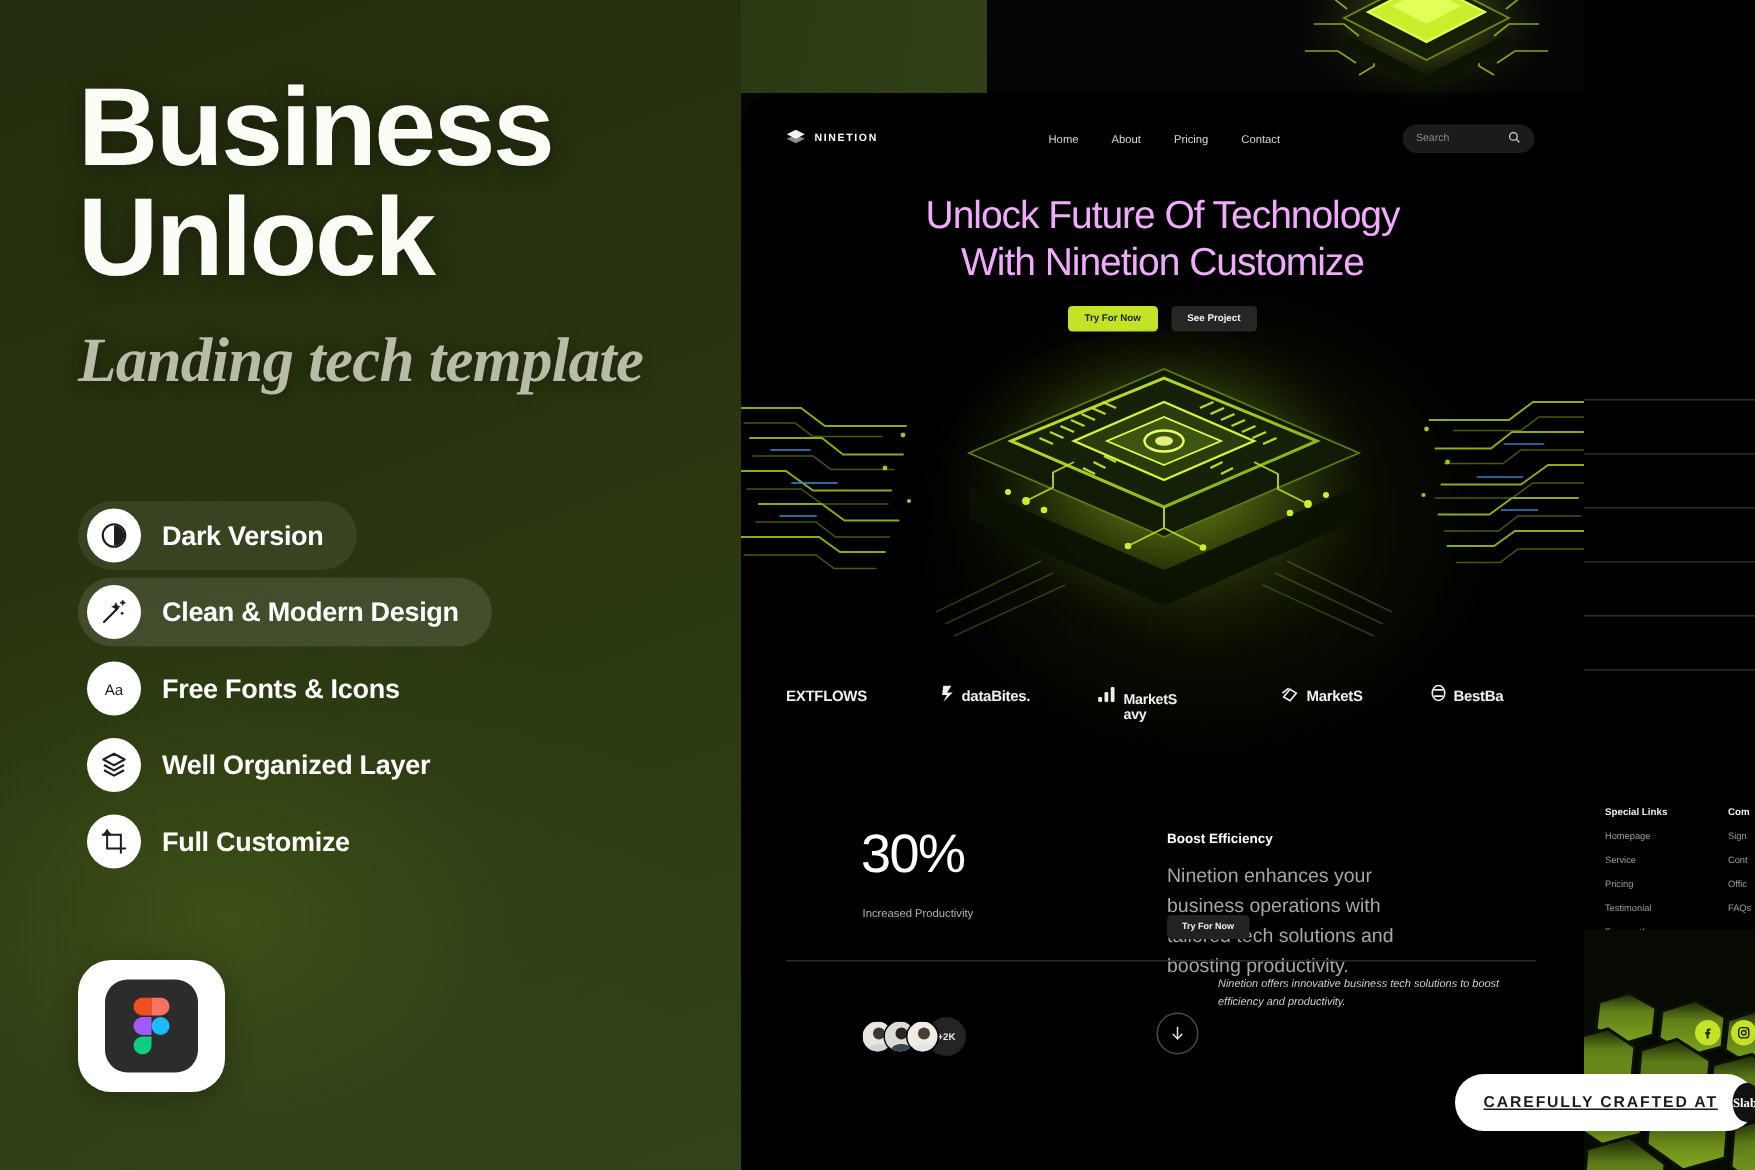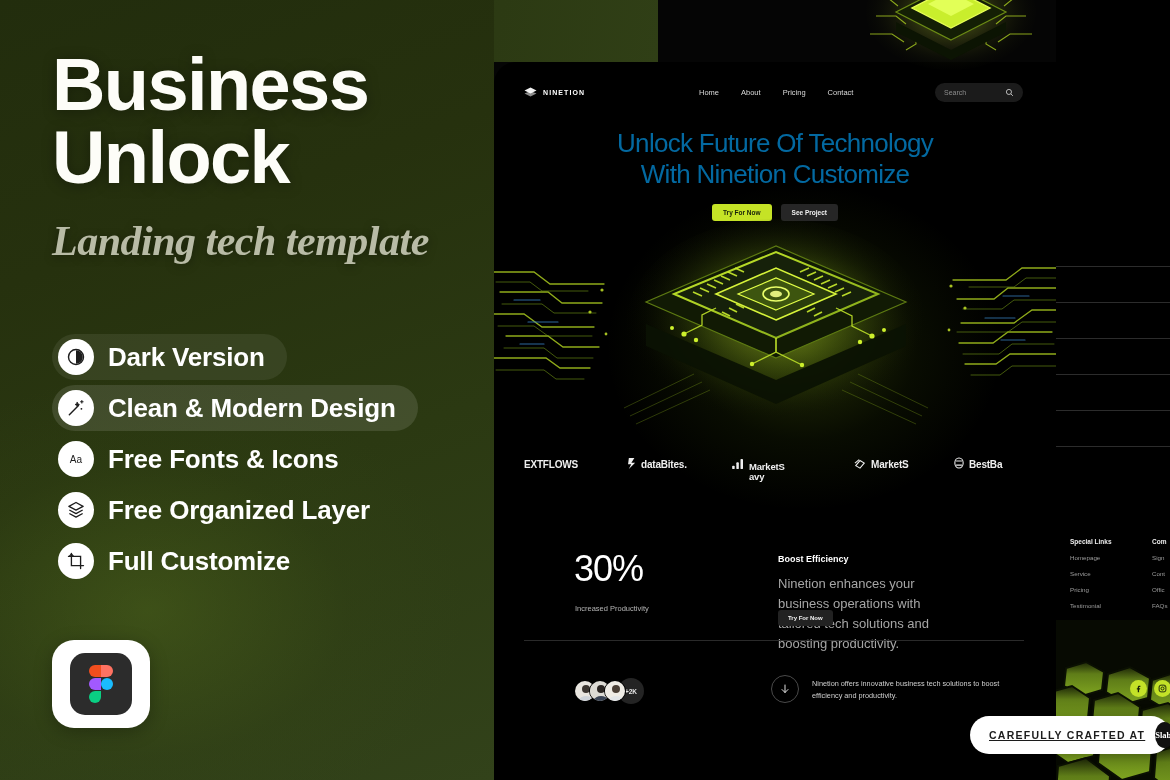--- a/index.html
+++ b/index.html
@@ -48,21 +48,21 @@
     height:46px; margin-bottom:5px; padding:0 22px 0 6px;
     border-radius:999px; width:max-content;
   }
   .feature.hl1 { background:rgba(255,255,255,0.075); }
   .feature.hl2 { background:rgba(255,255,255,0.115); }
   .f-icon {
     width:36px; height:36px; border-radius:50%; background:#fff;
     display:flex; align-items:center; justify-content:center; flex:0 0 36px;
   }
   .f-icon svg { display:block; }
-  .f-label { font-size:26px; font-weight:700; color:#ffffff; letter-spacing:-0.2px; white-space:nowrap; }
+  .f-label { font-size:18px; font-weight:700; color:#ffffff; letter-spacing:-0.2px; white-space:nowrap; }
 
   
   .figma-badge {
     position:absolute; left:52px; top:640px; width:98px; height:88px;
     background:#ffffff; border-radius:22px; display:flex; align-items:center; justify-content:center;
     z-index:6; box-shadow:0 4px 18px rgba(0,0,0,0.28);
   }
   .figma-inner {
     width:62px; height:62px; border-radius:15px; background:#2c2c2c;
     display:flex; align-items:center; justify-content:center;
@@ -86,21 +86,21 @@
   .m-links { position:absolute; left:205px; display:flex; gap:22px; }
   .m-links span { color:#d9d9d9; font-size:7.5px; }
   .m-search {
     position:absolute; left:441px; width:88px; height:19px; border-radius:999px;
     background:#1b1b1b; display:flex; align-items:center; padding:0 9px; justify-content:space-between;
   }
   .m-search .ph { color:#8d8d8d; font-size:7px; }
 
   
   .m-hero { position:absolute; left:0; top:66px; width:562px; text-align:center; }
-  .m-h1 { color:#0369a1; font-size:26px; line-height:1.2; letter-spacing:-0.7px; font-weight:400; }
+  .m-h1 { color:#f0abfc; font-size:26px; line-height:1.2; letter-spacing:-0.7px; font-weight:400; }
   .m-h1 .l2 { display:block; }
   .m-btns { margin-top:14px; display:flex; justify-content:center; gap:9px; }
   .m-btn { font-size:6.5px; font-weight:700; padding:5px 11px; border-radius:3px; }
   .m-btn.primary { background:#c5e326; color:#17200a; }
   .m-btn.secondary { background:#262626; color:#f0f0f0; }
 
   
   .chip-art { position:absolute; left:112px; top:150px; width:340px; height:250px; }
   .chip-art svg { display:block; }
 
@@ -128,21 +128,21 @@
   .av { width:22px; height:22px; border-radius:50%; border:1.5px solid #000; margin-left:-7px; overflow:hidden; position:relative; }
   .av:first-child { margin-left:0; }
   .av-more {
     width:26px; height:26px; border-radius:50%; background:#242424; margin-left:-8px;
     display:flex; align-items:center; justify-content:center; color:#e6e6e6; font-size:6.5px; font-weight:700;
   }
   .m-arrow {
     position:absolute; left:277px; top:613px; width:28px; height:28px; border-radius:50%;
     border:1px solid #4a4a4a; display:flex; align-items:center; justify-content:center;
   }
-  .m-arrow-txt { position:absolute; left:318px; top:616px; width:190px; color:#cfcfcf; font-size:7.3px; line-height:1.6; }
+  .m-arrow-txt { position:absolute; left:318px; top:588px; width:190px; color:#cfcfcf; font-size:7.3px; line-height:1.6;font-style:italic; }
 
   
   .right-col { position:absolute; left:1056px; top:0; width:114px; height:780px; background:#000; z-index:3; overflow:hidden; }
   .faq-lines { position:absolute; left:0; top:266px; width:114px; }
   .faq-line { width:114px; height:1px; background:#2c2c2c; margin-bottom:35px; }
 
   .footer-links { position:absolute; left:0; top:538px; width:114px; }
   .fl-col { position:absolute; top:0; }
   .fl-col.c1 { left:14px; }
   .fl-col.c2 { left:96px; }
@@ -217,21 +217,21 @@
     </div>
 
     <div class="feature">
       <span class="f-icon">
         <svg width="20" height="20" viewBox="0 0 24 24" fill="none" stroke="#1d1d1d" stroke-width="1.6" stroke-linejoin="round">
             <path d="M12 3l8.5 4.6L12 12.2 3.5 7.6z"></path>
             <path d="M4 12l8 4.3 8-4.3"></path>
             <path d="M4 16.2l8 4.3 8-4.3"></path>
           </svg>
       </span>
-      <span class="f-label">Free Organized Layer</span>
+      <span class="f-label">Well Organized Layer</span>
     </div>
 
     <div class="feature">
       <span class="f-icon">
         <svg width="20" height="20" viewBox="0 0 24 24" fill="none" stroke="#1d1d1d" stroke-width="1.6" stroke-linecap="round">
             <path d="M6.5 3v14.5H21"></path>
             <path d="M3 6.5h14.5V21"></path>
             <path d="M9 6.5l-2.5-3-2.5 3"></path>
           </svg>
       </span>

